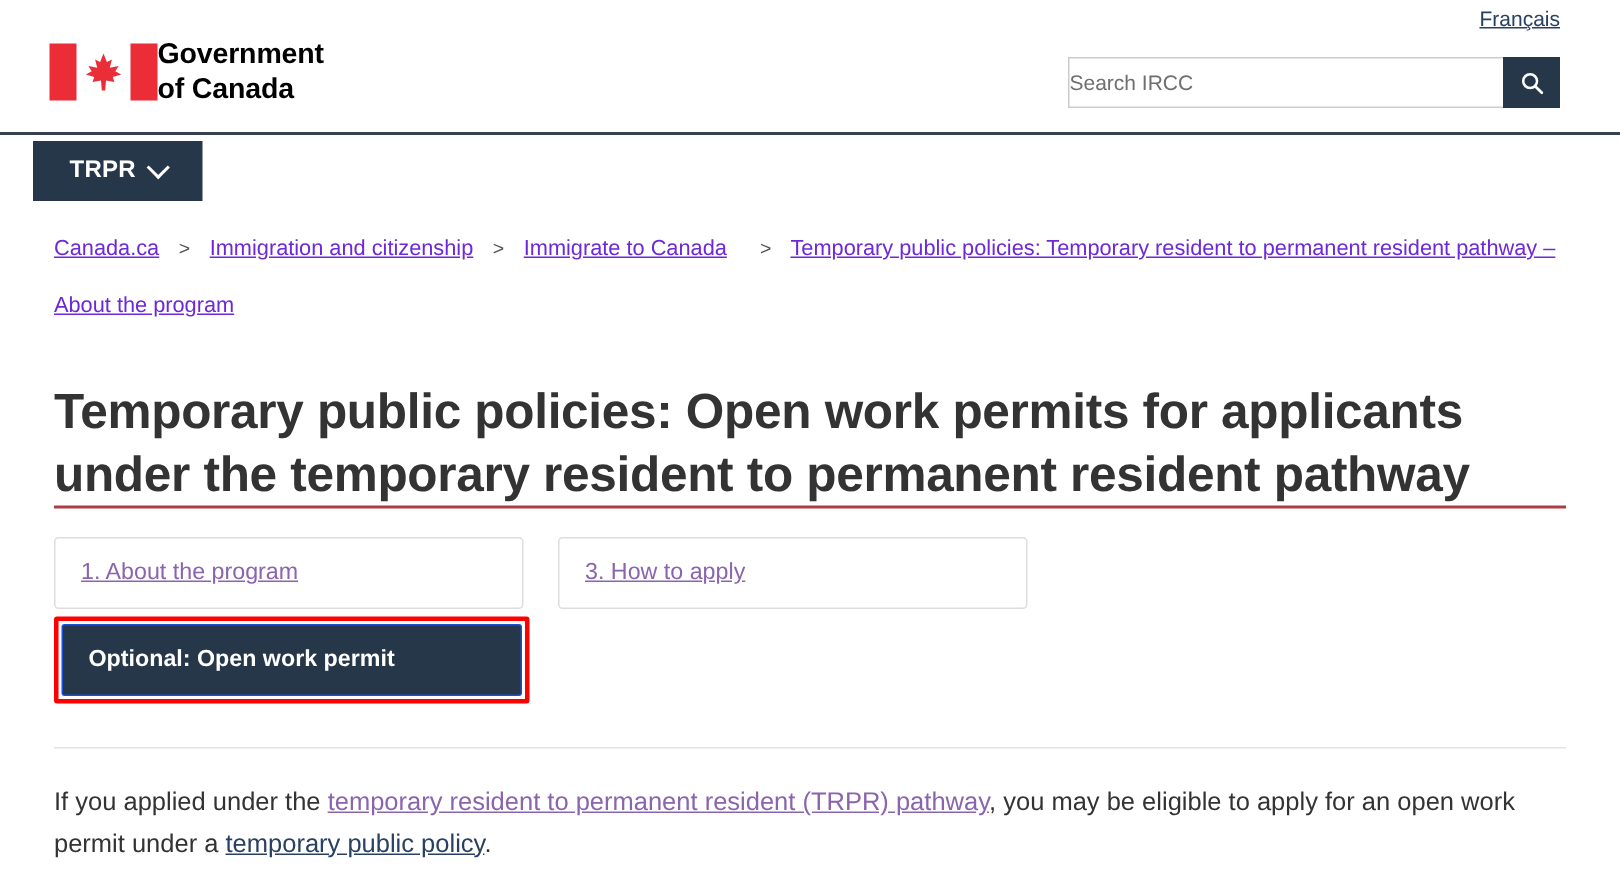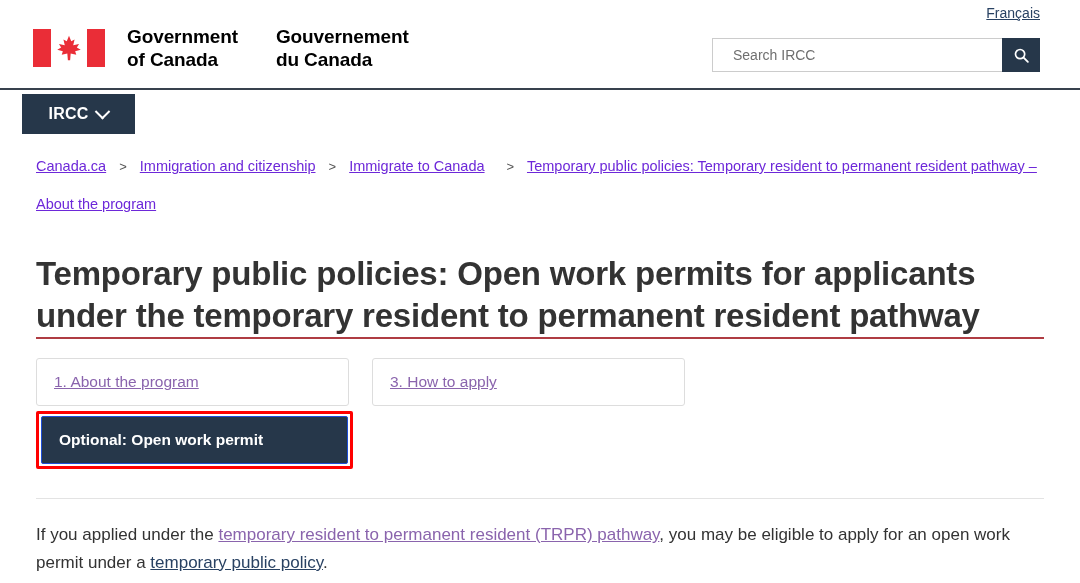--- a/index.html
+++ b/index.html
@@ -38,21 +38,21 @@
     cursor: pointer;
     margin-left: 32px;
   }
 
   .brand {
     position: absolute;
     left: 33px;
     top: 25px;
     display: flex;
     align-items: center;
-    gap: 22px;
+    gap: 0;
     justify-content: center;
   }
   .flag {
     width: 72px;
     height: 38px;
     position: relative;
     flex: 0 0 auto;
   }
   .flag .bar {
     position: absolute;
@@ -90,21 +90,21 @@
     top: 38px;
     display: flex;
     height: 34px;
   }
   .search-input {
     width: 290px;
     height: 34px;
     box-sizing: border-box;
     border: 1px solid #cccccc;
     border-right: none;
-    padding: 0 20px;
+    padding: 0 0;
     font-size: 14px;
     font-family: "Liberation Sans", sans-serif;
     color: #333333;
     outline: none;
     background: #ffffff;
   }
   .search-input::placeholder { color: #6f6f6f; }
   .search-btn {
     width: 38px;
     height: 34px;
@@ -277,39 +277,37 @@
     <div class="flag">
       <div class="bar left"></div>
       <div class="bar right"></div>
       <svg class="leaf" viewBox="0 0 100 100">
         <path fill="#ea2d37" d="M50 6 L58 26 L70 20 L65 40 L86 36 L78 48 L92 56 L72 62 L76 74 L56 70 L54 94 L46 94 L44 70 L24 74 L28 62 L8 56 L22 48 L14 36 L35 40 L30 20 L42 26 Z"></path>
       </svg>
     </div>
     <div class="wordmark">
       <div class="wm">Government
 of Canada</div>
-      <div class="wm">Gouvernement
-du Canada</div>
     </div>
   </div>
 
   <div class="search-wrap">
     <input class="search-input" type="text" placeholder="Search IRCC" style="">
     <button class="search-btn">
       <svg width="17" height="17" viewBox="0 0 24 24">
         <circle cx="10" cy="10" r="6.5" fill="none" stroke="#ffffff" stroke-width="2.4"></circle>
         <line x1="15" y1="15" x2="21" y2="21" stroke="#ffffff" stroke-width="2.6" stroke-linecap="round"></line>
       </svg>
     </button>
   </div>
 </header>
 
 <div class="menu-bar">
   <button class="menu-button">
-    <span>IRCC</span>
+    <span>TRPR</span>
     <span class="chev"></span>
   </button>
 </div>
 
 <nav class="breadcrumb">
   <ol>
     <li><a class="crumb-link">Canada.ca</a></li>
     <li><span class="sep">&gt;</span></li>
     <li><a class="crumb-link">Immigration and citizenship</a></li>
     <li><span class="sep">&gt;</span></li>

